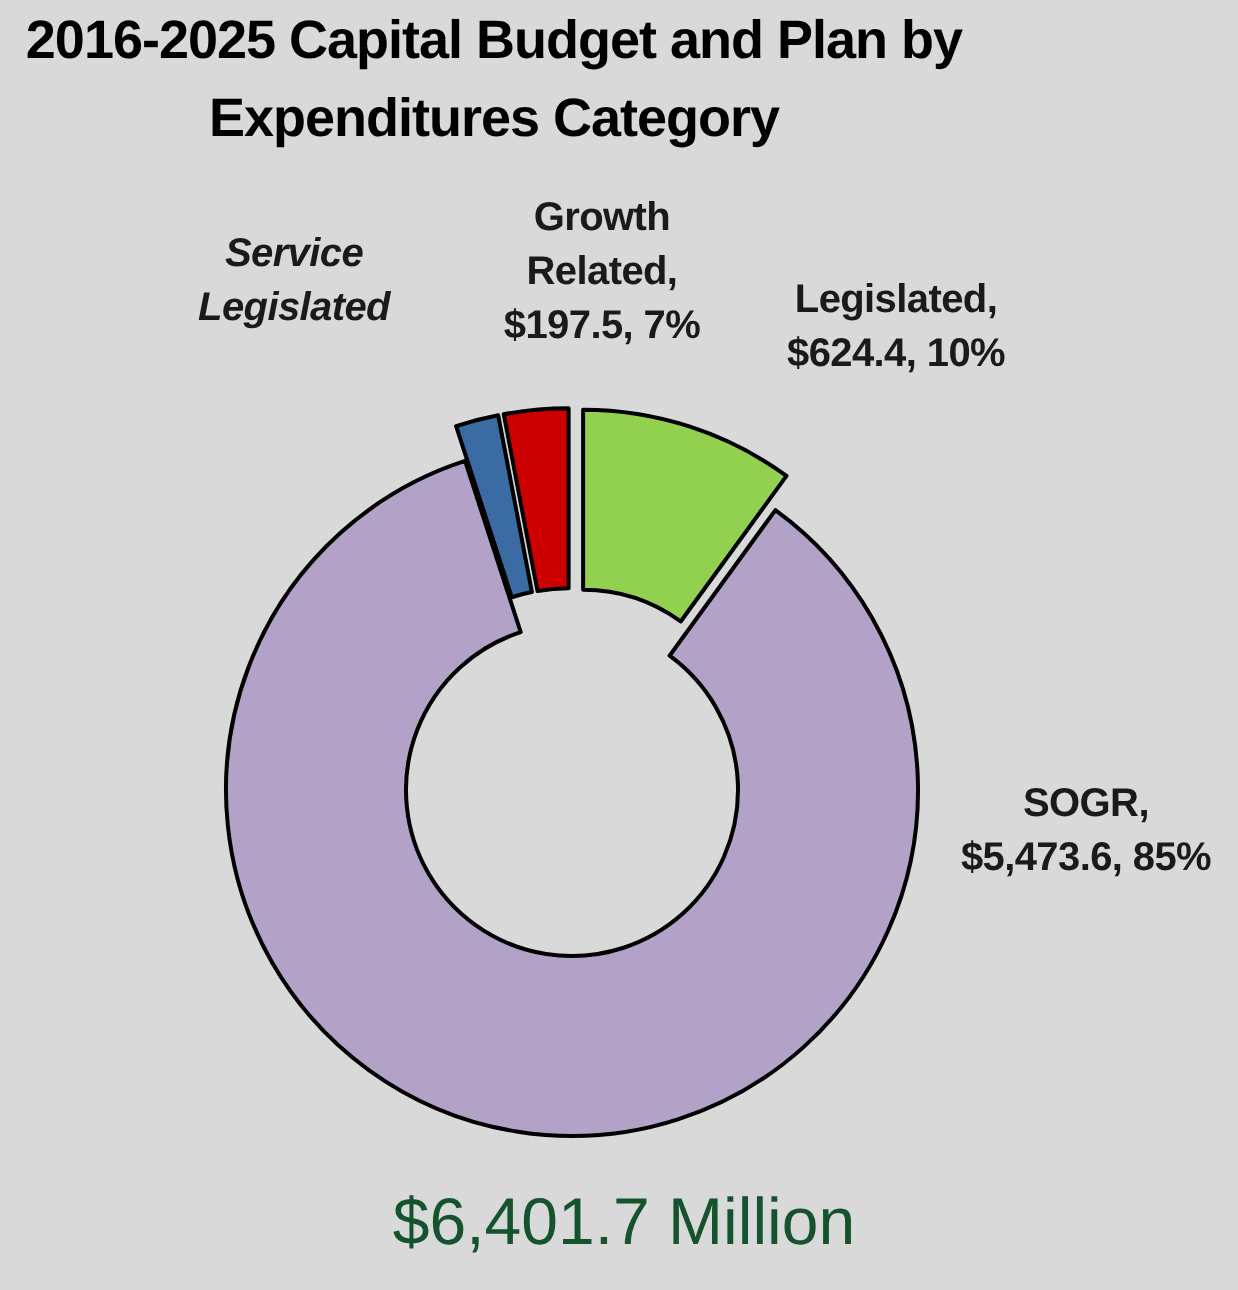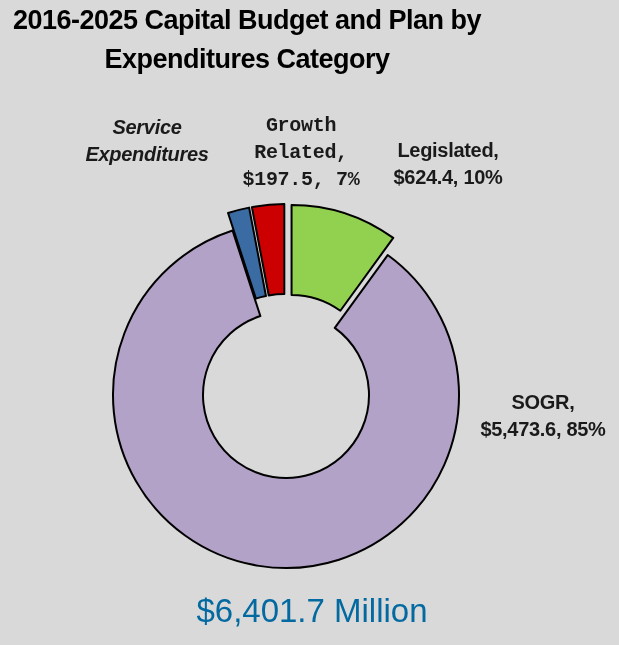--- a/index.html
+++ b/index.html
@@ -31,30 +31,30 @@
     text-align:center;
     font-size:20px;
     line-height:27px;
     font-weight:bold;
     letter-spacing:-0.3px;
     color:#1a1a1a;
     white-space:nowrap;
   }
   .slice-label span{display:block;}
   .lbl-service{left:147px;top:114px;font-style:italic;}
-  .lbl-growth{left:301px;top:112px;font-family:Liberation Mono, monospace;}
+  .lbl-growth{left:301px;top:96px;}
   .lbl-legislated{left:448px;top:137px;text-align:center;}
   .lbl-sogr{left:543px;top:389px;}
   .total-label{
     position:absolute;
     left:312px;top:592px;
     transform:translateX(-50%);
     font-size:33px;
     font-weight:400;
-    color:#0369a1;
+    color:#14532d;
     white-space:nowrap;
   }
 </style>
 </head>
 <body>
 
 <div class="canvas">
 
   <div class="chart-title">
     <span>2016-2025 Capital Budget and Plan by</span>
@@ -63,21 +63,21 @@
 
   <svg class="donut-svg" width="619" height="645" viewBox="0 0 619 645">
       <path d="M 291.56 204.88 A 173 173 0 0 1 393.25 237.92 L 340.35 310.73 A 83 83 0 0 0 291.56 294.88 Z" fill="#92d050" stroke="#000000" stroke-width="2" stroke-linejoin="round"></path>
       <path d="M 387.69 255.04 A 173 173 0 1 1 232.54 230.47 L 260.35 316.06 A 83 83 0 1 0 334.79 327.85 Z" fill="#b3a2c7" stroke="#000000" stroke-width="2" stroke-linejoin="round"></path>
       <path d="M 228.06 213.03 A 173 173 0 0 1 249.11 207.63 L 265.97 296.04 A 83 83 0 0 0 255.88 298.63 Z" fill="#3a6ba3" stroke="#000000" stroke-width="2" stroke-linejoin="round"></path>
       <path d="M 251.89 207.14 A 173 173 0 0 1 284.31 204.08 L 284.31 294.08 A 83 83 0 0 0 268.75 295.55 Z" fill="#cc0000" stroke="#000000" stroke-width="2" stroke-linejoin="round"></path>
     </svg>
 
   <div class="slice-label lbl-service">
     <span>Service</span>
-    <span>Expenditures</span>
+    <span>Legislated</span>
   </div>
 
   <div class="slice-label lbl-growth">
     <span>Growth</span>
     <span>Related,</span>
     <span>$197.5, 7%</span>
   </div>
 
   <div class="slice-label lbl-legislated">
     <span>Legislated,</span>

